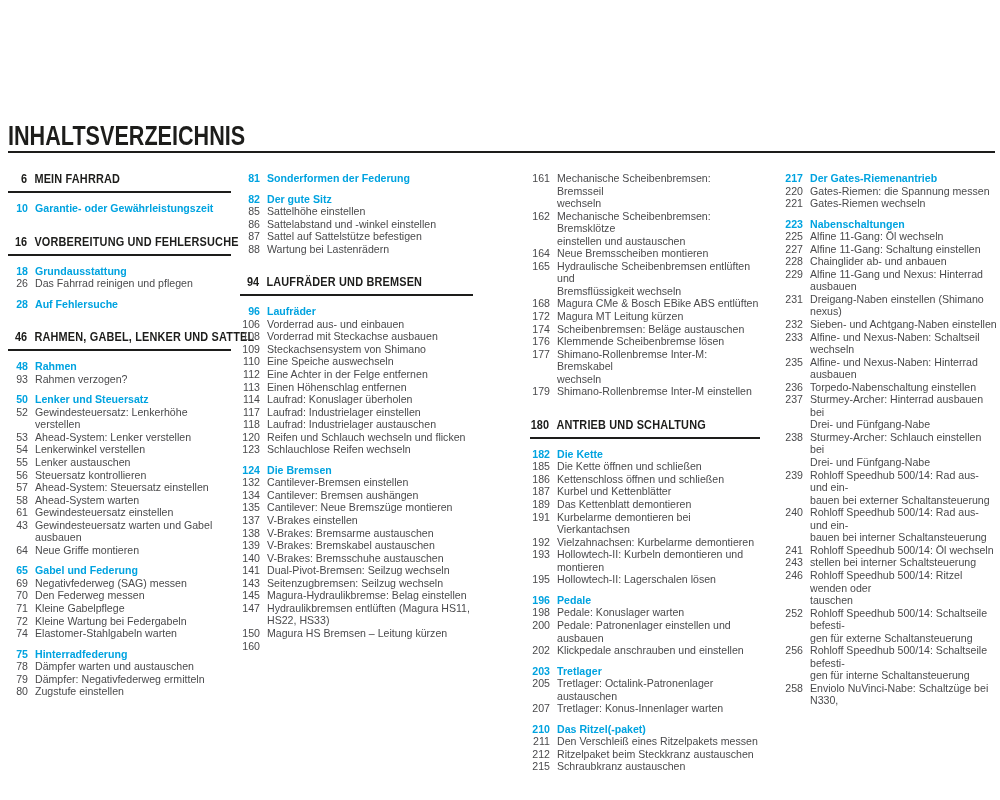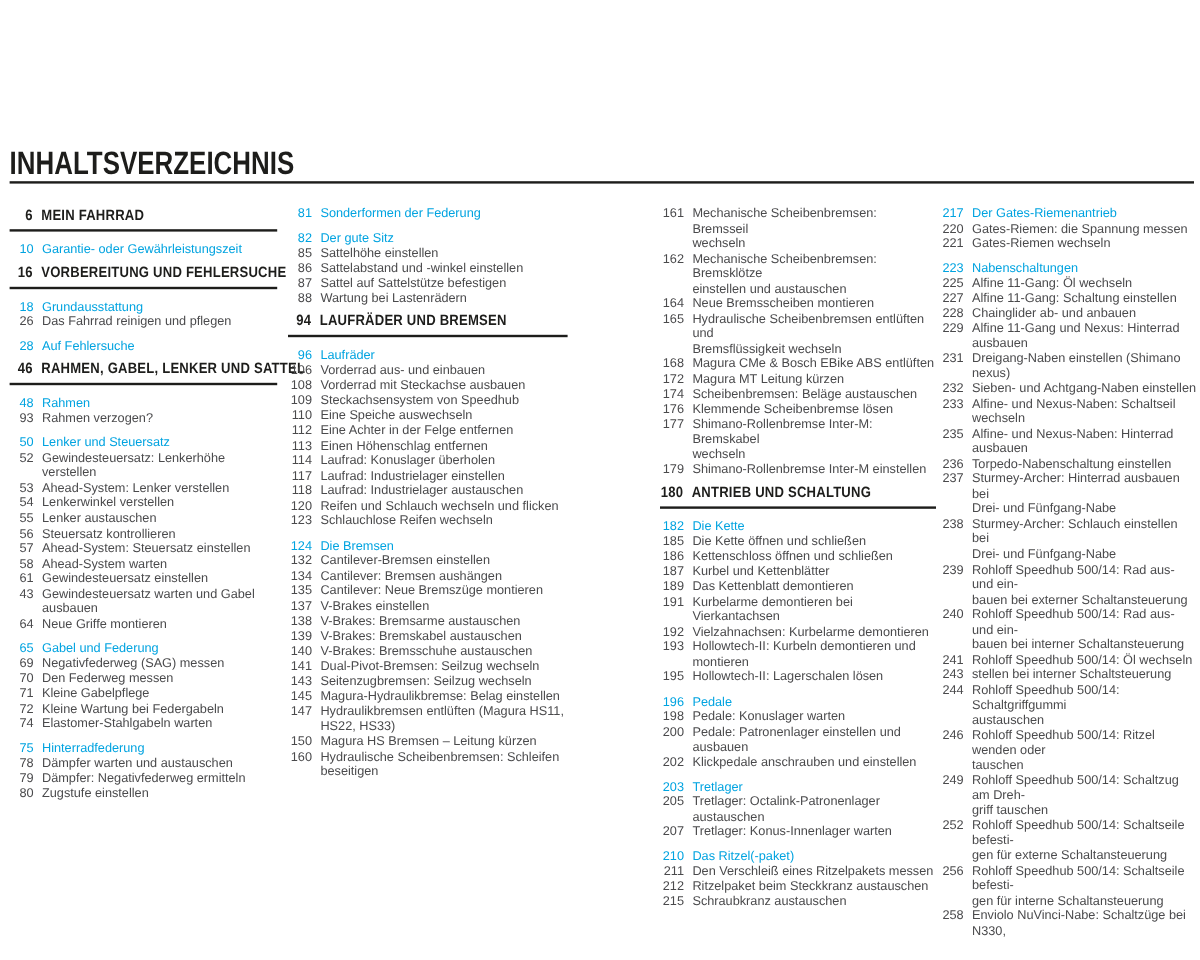--- a/index.html
+++ b/index.html
@@ -19,35 +19,35 @@
     transform:scaleX(0.80);transform-origin:left center;
   }
   .title-rule{
     position:absolute;left:8px;top:151px;width:987px;height:2px;
     background:var(--ink);
   }
 
   .col{position:absolute;top:172px;}
   .col-1{left:8px;width:223px;}
   .col-2{left:240px;width:233px;}
-  .col-3{left:550px;width:230px;}
+  .col-3{left:530px;width:230px;}
   .col-4{left:783px;width:214px;}
 
   .row{display:flex;align-items:flex-start;
     font-size:10.6px;line-height:12.55px;color:var(--body);}
   .row .num{flex:none;width:20px;text-align:right;margin-right:7px;}
   .row .txt{flex:1;}
 
   .row.e .num{color:var(--body);}
 
-  .row.h{margin-top:8px;font-weight:normal;color:var(--accent);}
+  .row.h{margin-top:8px;font-weight:bold;color:var(--accent);}
   .row.h .num{color:var(--accent);}
 
   .row.s{
-    margin-top:5px;margin-bottom:9px;
+    margin-top:20px;margin-bottom:9px;
     padding-bottom:5px;border-bottom:2px solid var(--ink);
   }
   .row.s .srow{
     display:flex;align-items:flex-start;white-space:nowrap;
     font-size:12.4px;line-height:14px;font-weight:bold;color:var(--ink);
     letter-spacing:0.2px;
     transform:scaleX(0.88);transform-origin:left center;
   }
   .row.s .srow .num{flex:none;width:22px;text-align:right;margin-right:8px;color:var(--ink);}
   .col > .row:first-child{margin-top:0;}
@@ -224,21 +224,21 @@
       <div class="row e">
         <span class="num">106</span>
         <span class="txt">Vorderrad aus- und einbauen</span>
       </div>
       <div class="row e">
         <span class="num">108</span>
         <span class="txt">Vorderrad mit Steckachse ausbauen</span>
       </div>
       <div class="row e">
         <span class="num">109</span>
-        <span class="txt">Steckachsensystem von Speedhub</span>
+        <span class="txt">Steckachsensystem von Shimano</span>
       </div>
       <div class="row e">
         <span class="num">110</span>
         <span class="txt">Eine Speiche auswechseln</span>
       </div>
       <div class="row e">
         <span class="num">112</span>
         <span class="txt">Eine Achter in der Felge entfernen</span>
       </div>
       <div class="row e">
@@ -315,24 +315,20 @@
           <div>Hydraulikbremsen entlüften (Magura HS11,</div>
           <div>HS22, HS33)</div>
         </span>
       </div>
       <div class="row e">
         <span class="num">150</span>
         <span class="txt">Magura HS Bremsen – Leitung kürzen</span>
       </div>
       <div class="row e">
         <span class="num">160</span>
-        <span class="txt">
-          <div>Hydraulische Scheibenbremsen: Schleifen</div>
-          <div>beseitigen</div>
-        </span>
       </div>
     </div>
   <div class="col col-3" id="col2">
       <div class="row e">
         <span class="num">161</span>
         <span class="txt">
           <div>Mechanische Scheibenbremsen: Bremsseil</div>
           <div>wechseln</div>
         </span>
       </div>
@@ -556,41 +552,27 @@
         <span class="num">241</span>
         <span class="txt">Rohloff Speedhub 500/14: Öl wechseln</span>
       </div>
       <div class="row e">
         <span class="num">243</span>
         <span class="txt">
           <div>stellen bei interner Schaltsteuerung</div>
         </span>
       </div>
       <div class="row e">
-        <span class="num">244</span>
-        <span class="txt">
-          <div>Rohloff Speedhub 500/14: Schaltgriffgummi</div>
-          <div>austauschen</div>
-        </span>
-      </div>
-      <div class="row e">
         <span class="num">246</span>
         <span class="txt">
           <div>Rohloff Speedhub 500/14: Ritzel wenden oder</div>
           <div>tauschen</div>
         </span>
       </div>
       <div class="row e">
-        <span class="num">249</span>
-        <span class="txt">
-          <div>Rohloff Speedhub 500/14: Schaltzug am Dreh-</div>
-          <div>griff tauschen</div>
-        </span>
-      </div>
-      <div class="row e">
         <span class="num">252</span>
         <span class="txt">
           <div>Rohloff Speedhub 500/14: Schaltseile befesti-</div>
           <div>gen für externe Schaltansteuerung</div>
         </span>
       </div>
       <div class="row e">
         <span class="num">256</span>
         <span class="txt">
           <div>Rohloff Speedhub 500/14: Schaltseile befesti-</div>

